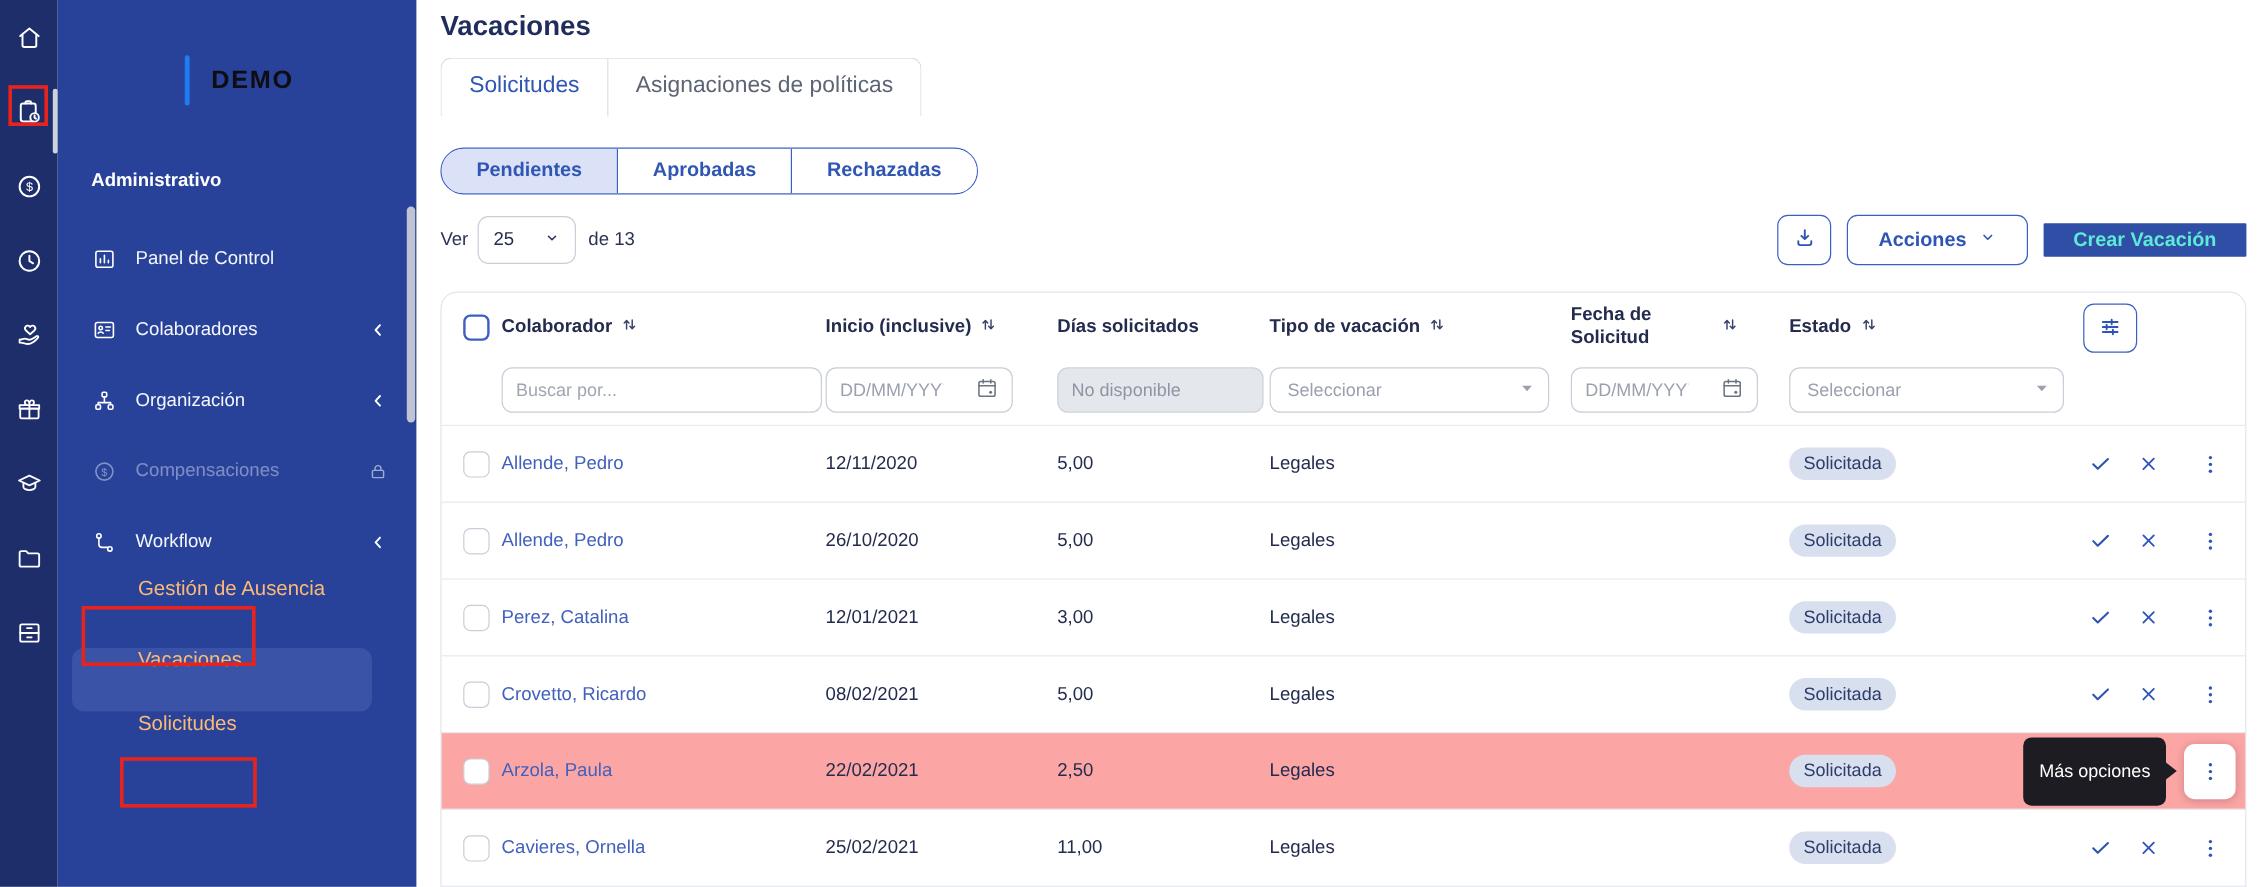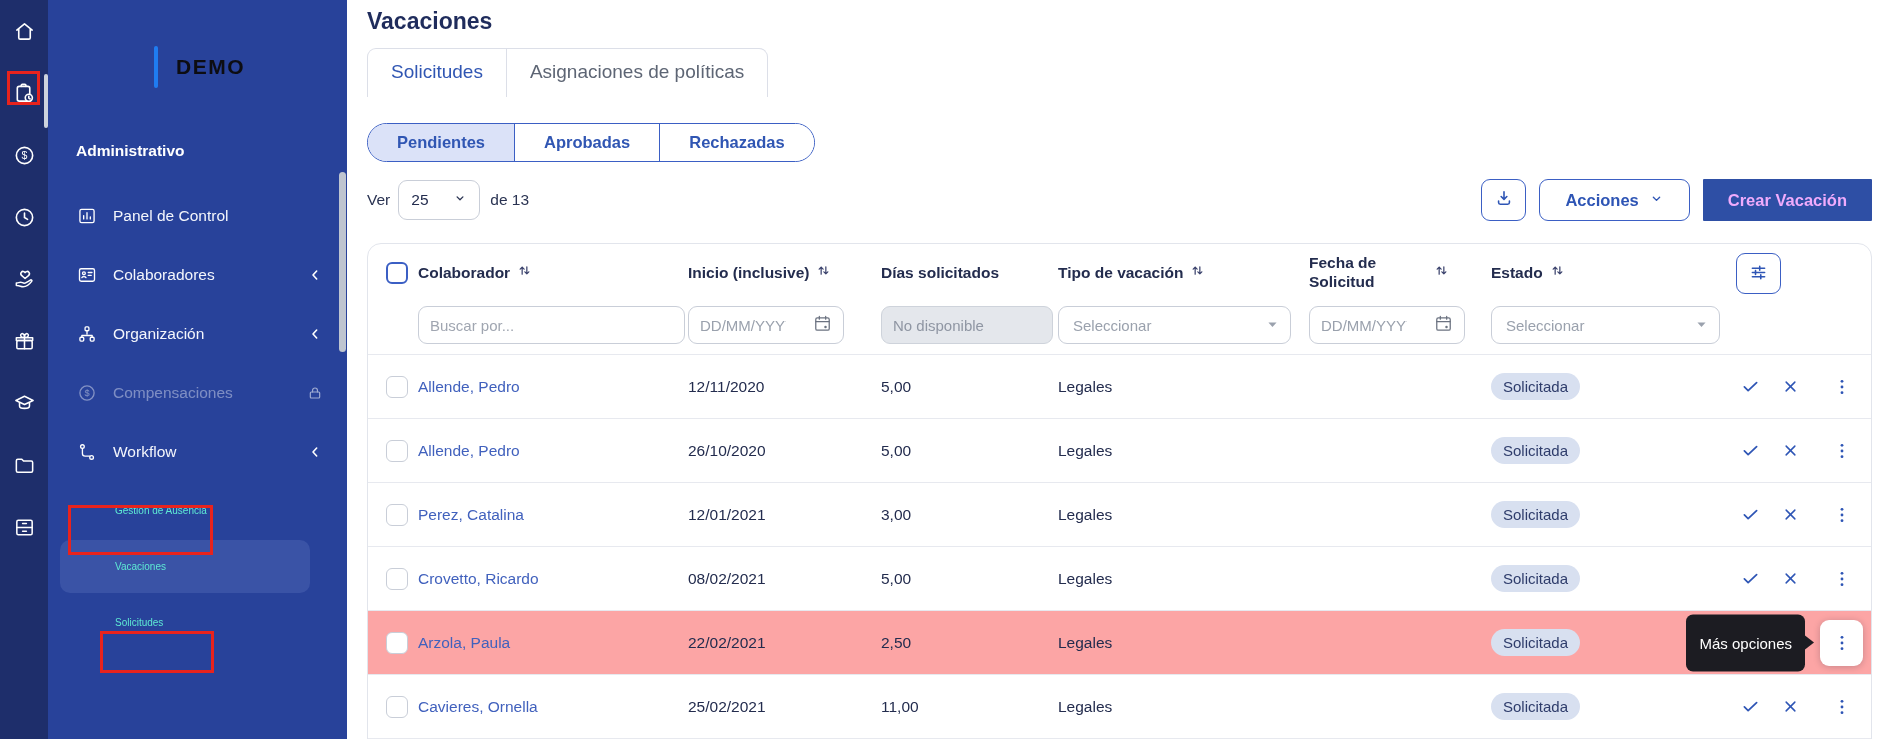--- a/index.html
+++ b/index.html
@@ -18,21 +18,21 @@
   .logo-row { display:flex; align-items:center; margin:46px 0 0 106px; }
   .logo-bar { width:4px; height:42px; background:#1f7cf1; border-radius:2px; }
   .logo-text { margin-left:18px; font-size:21px; font-weight:bold; letter-spacing:1.5px; color:#0d0d12; }
   .section-label { margin:54px 0 0 28px; font-size:15.5px; font-weight:bold; color:#fff; }
   .menu { margin-top:26px; }
   .menu-item { height:59px; display:flex; align-items:center; padding-left:28px; cursor:pointer; }
   .menu-item .mi-icon { width:22px; display:flex; justify-content:center; }
   .menu-item .mi-label { margin-left:15px; font-size:15.5px; color:#f4f6fc; }
   .menu-item .mi-right { margin-left:auto; margin-right:24px; display:flex; }
   .menu-item.disabled .mi-icon, .menu-item.disabled .mi-label { opacity:.42; }
-  .sub-item { height:59px; display:flex; align-items:center; padding-left:67px; font-size:10px; color:#5eead4; cursor:pointer; }
+  .sub-item { height:59px; display:flex; padding-left:67px; font-size:17px; color:#fdba74; cursor:pointer; }
   .sub-item.active { background:#3a53a6; border-radius:10px; margin:0 37px 0 12px; padding-left:55px; height:53px; }
   .panel-scroll { position:absolute; right:1px; top:172px; width:7px; height:180px; background:#bfc5d0; border-radius:4px; }
 
   
   .main { position:absolute; left:347px; top:0; right:0; bottom:0; background:#fff; padding:8px 10px 0 20px; }
   .page-title { font-size:23px; font-weight:800; color:#1f2c5c; }
 
   .tabs { display:inline-flex; margin-top:13px; border:1px solid #dcdfe8; border-bottom:none; border-radius:9px 9px 0 0; }
   .tab { font-size:19px; padding:12px 23px 14px; color:#5d6574; cursor:pointer; }
   .tab.active { color:#3056b3; border-right:1px solid #dcdfe8; }
@@ -44,21 +44,21 @@
 
   .ver-row { display:flex; align-items:center; margin-top:17px; }
   .ver-label, .total-label { font-size:15.5px; color:#2a3352; }
   .page-size { display:flex; align-items:center; justify-content:space-between; width:82px; height:40px;
     border:1px solid #c9ced8; border-radius:9px; margin:0 10px 0 8px; padding:0 12px; font-size:15.5px; cursor:pointer; }
   .right-actions { margin-left:auto; display:flex; align-items:center; gap:13px; }
   .btn-outline { display:flex; align-items:center; justify-content:center; gap:10px; height:42px;
     border:1px solid #3b5fc4; border-radius:9px; background:#fff; color:#2e55b5; font-size:16.5px; font-weight:600; cursor:pointer; }
   .btn-icon { width:45px; }
   .btn-acciones { padding:0 25px; }
-  .btn-primary { height:42px; padding:0 25px; background:#2e4fa5; border-radius:1px; color:#f0abfc;
+  .btn-primary { height:28px; padding:0 25px; background:#2e4fa5; border-radius:1px; color:#5eead4;
     font-size:16.5px; font-weight:700; display:flex; align-items:center; cursor:pointer; border:none; }
 
   
   .table-card { position:relative; margin-top:22px; border:1px solid #e2e5ec; border-radius:14px; height:520px; background:#fff; }
   .trow { display:grid; grid-template-columns:32px 270px 193px 177px 251px 182px 190px 1fr;
     align-items:center; padding:0 16px 0 18px; }
   .thead { height:52px; padding-top:6px; }
   .th { display:flex; align-items:center; gap:7px; font-size:15.5px; font-weight:700; color:#232c4e; line-height:1.2; padding-right:10px; }
   .th .wrap { max-width:92px; }
   .cfg-btn { position:absolute; top:9px; right:90px; width:45px; height:41px; border:1px solid #3b5fc4;

